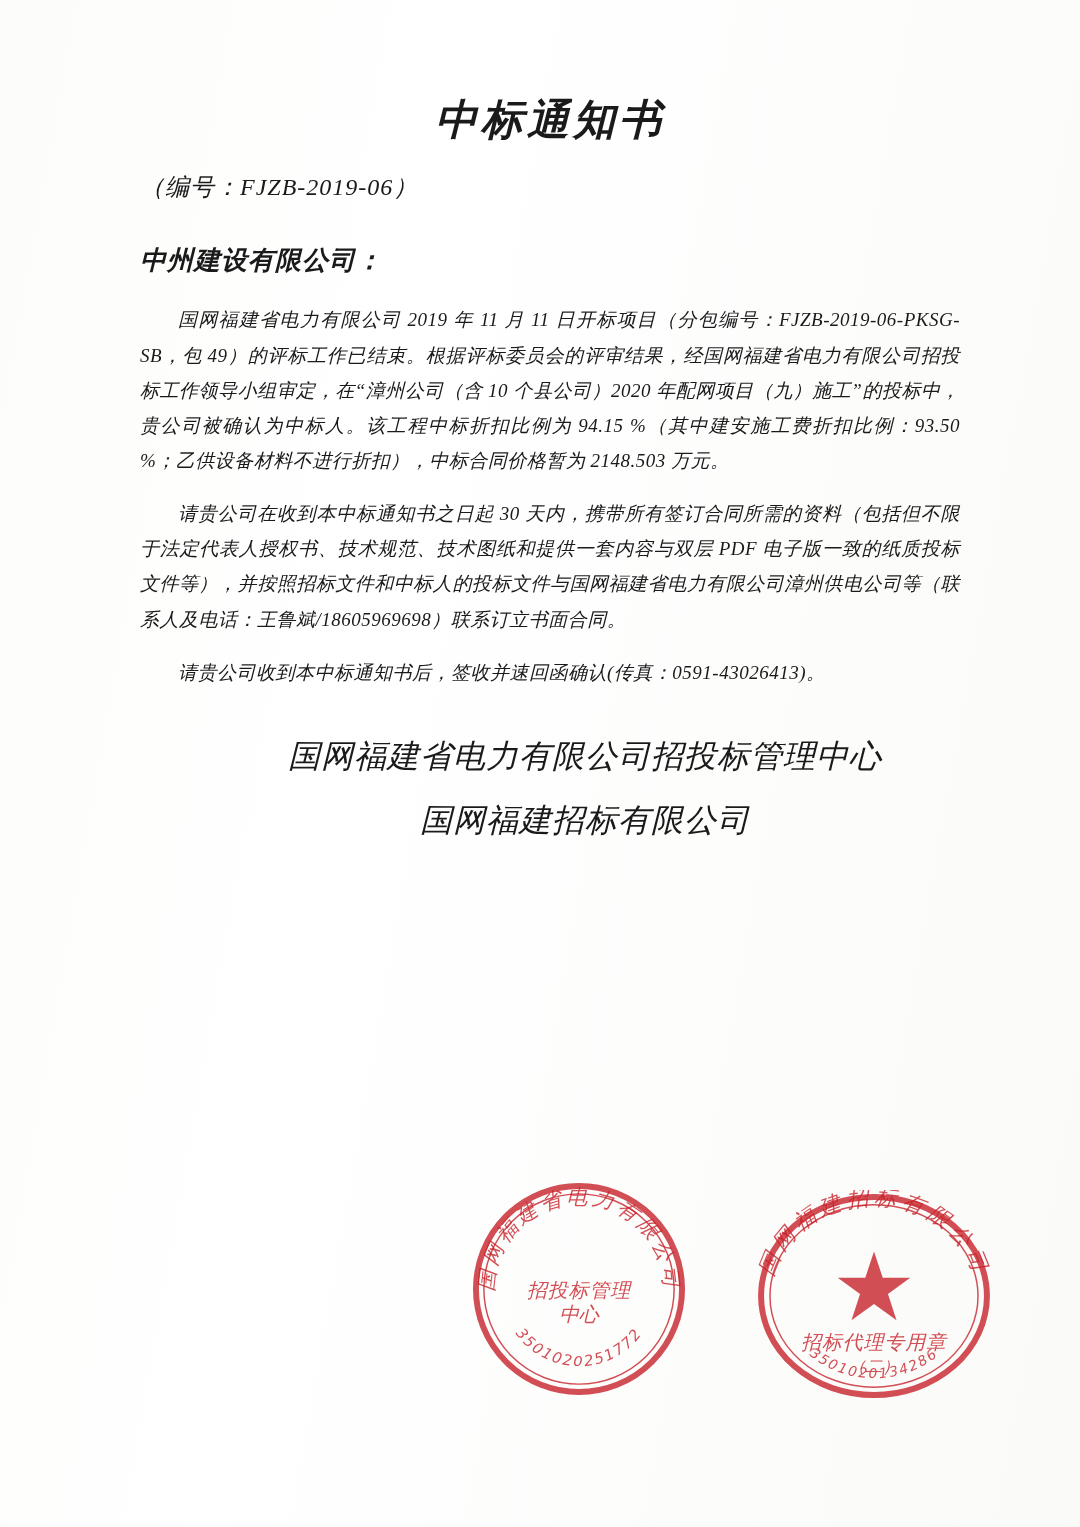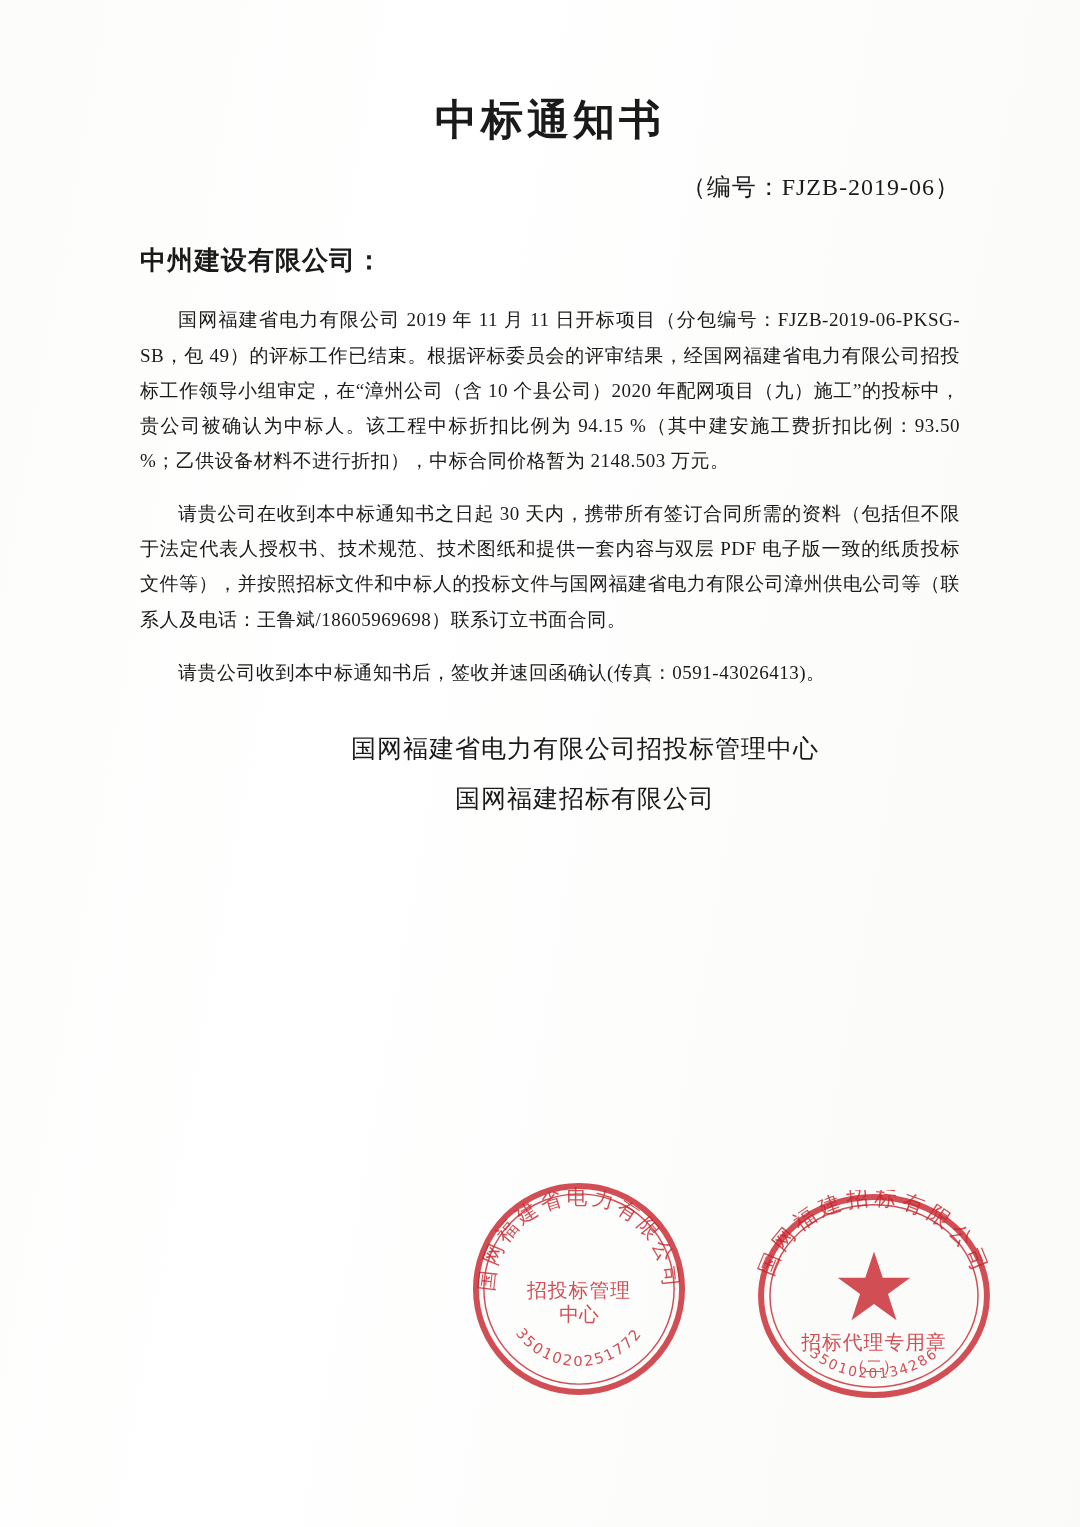--- a/index.html
+++ b/index.html
@@ -12,20 +12,21 @@
     height: 1527px;
     position: relative;
     font-family: "Liberation Serif", "DejaVu Serif", serif;
     color: #1a1a1a;
     overflow: hidden;
   }
   .page {
     position: absolute;
     inset: 0;
     background: #4d7c0f;
+    font-style: italic;
   }
   
   .paper-tint {
     position: absolute;
     inset: 0;
     background:
       linear-gradient(100deg, rgba(252,252,250,1) 0%, rgba(255,255,255,1) 35%, rgba(250,250,248,1) 100%);
     pointer-events: none;
   }
   .content {
@@ -37,21 +38,21 @@
   .doc-title {
     text-align: center;
     font-size: 42px;
     font-weight: bold;
     letter-spacing: 4px;
     line-height: 1.2;
     margin: 0 0 26px 0;
     font-family: "DejaVu Serif", "Liberation Serif", serif;
   }
   .doc-number {
-    text-align: right;
+    text-align: left;
     font-size: 24px;
     letter-spacing: 1px;
     margin: 0 0 40px 0;
   }
   .recipient {
     font-size: 26px;
     font-weight: bold;
     letter-spacing: 1px;
     margin: 0 0 24px 0;
   }
@@ -60,21 +61,21 @@
     line-height: 1.85;
     text-align: justify;
     text-justify: inter-ideograph;
     margin: 0 0 18px 0;
     text-indent: 2em;
     letter-spacing: 0.5px;
   }
   .signature-block {
     margin-top: 34px;
     text-align: center;
-    font-size: 25px;
+    font-size: 32px;
     line-height: 2.0;
     letter-spacing: 1px;
     padding-left: 70px;
   }
   .sig-line {
     margin: 0;
   }
   
   .seal {
     position: absolute;

